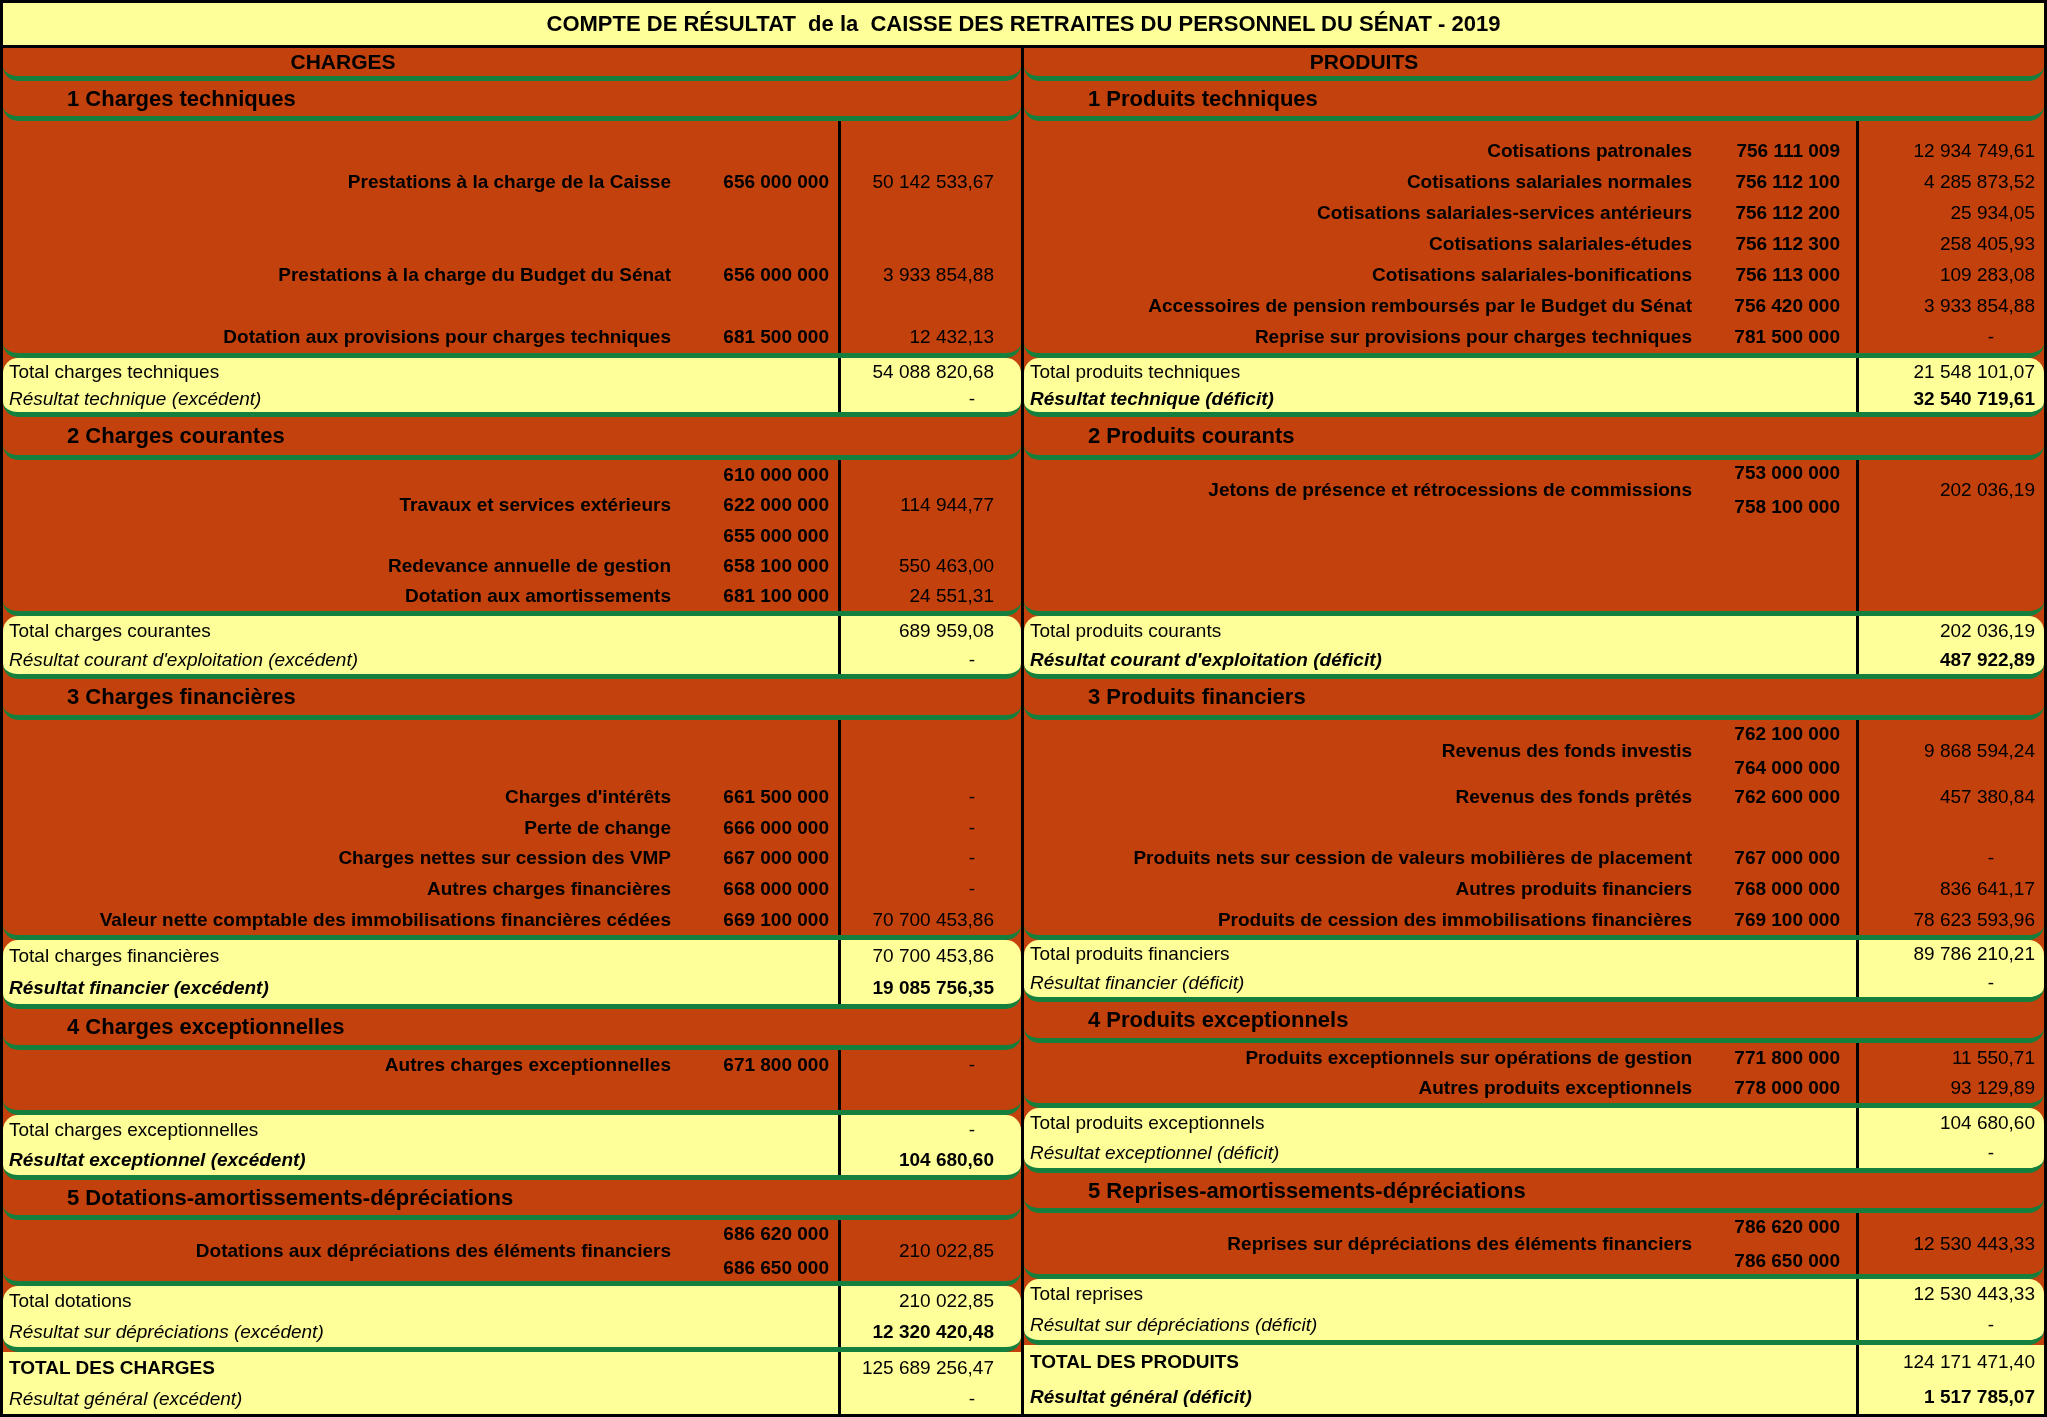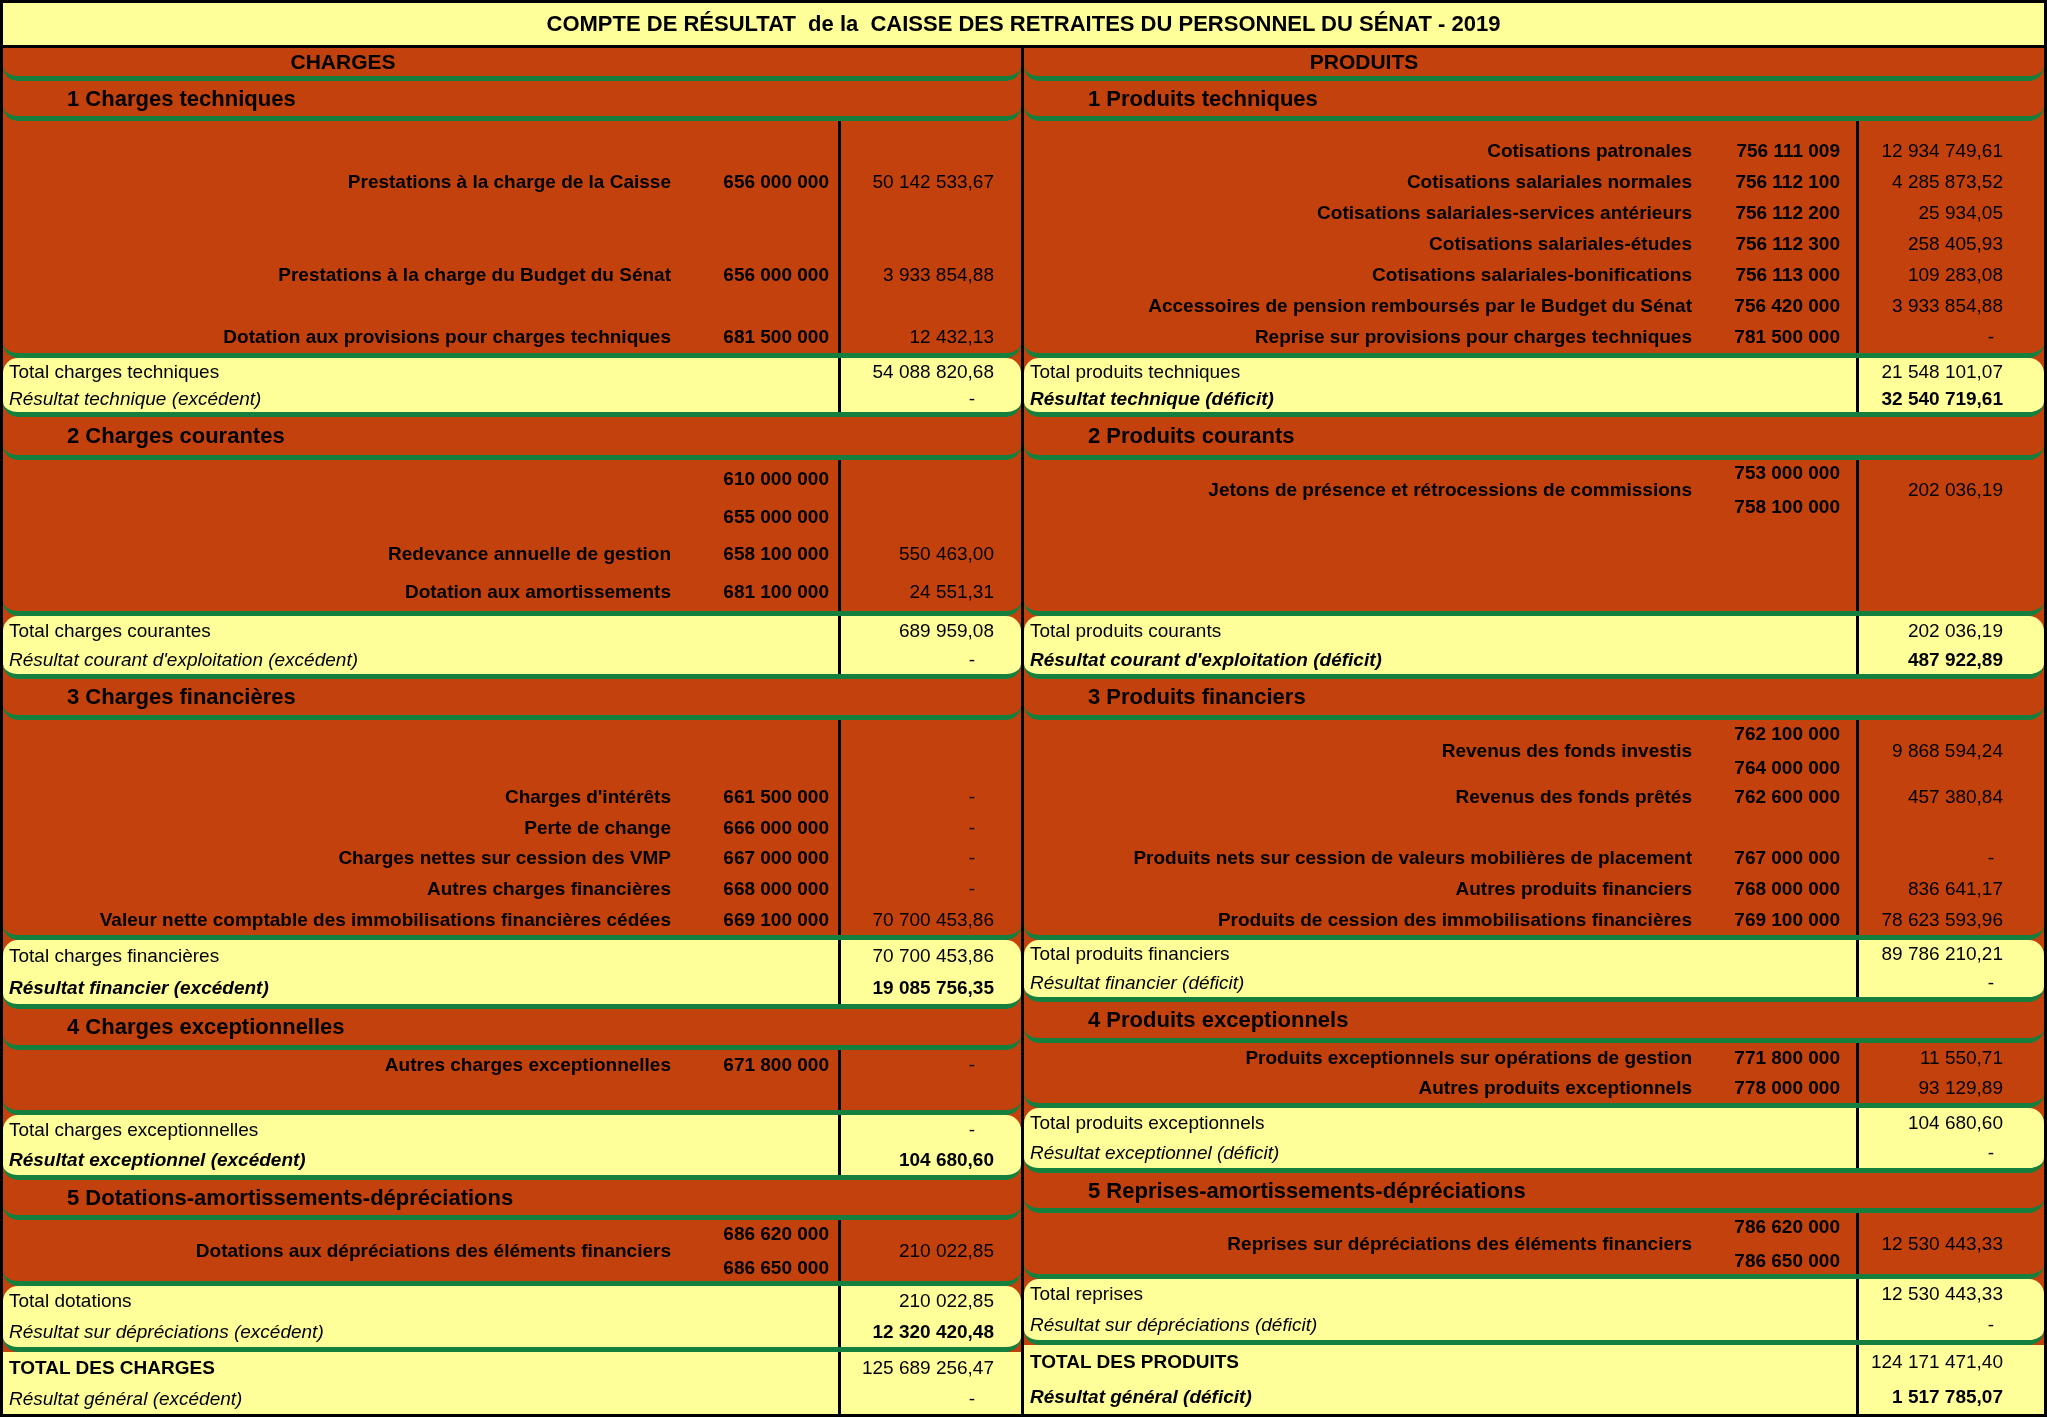--- a/index.html
+++ b/index.html
@@ -21,21 +21,21 @@
   .col-r .lined::before{right:185px;}
   .drow{flex:1;display:flex;align-items:center;white-space:nowrap;font-size:19px;min-height:0;}
   .dbl{flex:2;}
   .drow .lbl{flex:1;text-align:right;font-weight:bold;padding-right:12px;overflow:hidden;}
   .drow .code{text-align:right;font-weight:bold;box-sizing:border-box;}
   .col-l .drow .code{width:158px;padding-right:12px;}
   .col-r .drow .code{width:155px;padding-right:19px;}
   .codes{display:flex;flex-direction:column;justify-content:center;gap:12px;}
   .drow .val, .yrow .v{text-align:right;box-sizing:border-box;}
   .col-l .drow .val, .col-l .yrow .v{width:180px;padding-right:27px;}
-  .col-r .drow .val, .col-r .yrow .v{width:185px;padding-right:41px;}
+  .col-r .drow .val, .col-r .yrow .v{width:185px;padding-right:9px;}
   .col-l .dash{padding-right:46px !important;}
   .col-r .dash{padding-right:50px !important;}
   .yellow{background:#FFFF99;display:flex;flex-direction:column;}
   .yrow{flex:1;display:flex;align-items:center;white-space:nowrap;font-size:19px;min-height:0;}
   .yrow .t{flex:1;padding-left:6px;overflow:hidden;}
   .res .t{font-style:italic;}
   .resb .t{font-weight:bold;}
   .resb .v{font-weight:bold;}
   .vb .v{font-weight:bold;}
   .gtot .t{font-weight:bold;}
@@ -91,20 +91,25 @@
       <div class="blk sec-head" style="height:43px">
           <span>2 Charges courantes</span>
         </div>
       <div class="blk detail lined" style="height:156px">
         <div class="drow">
             <span class="lbl"></span>
             <span class="code">610 000 000</span>
             <span class="val"></span>
           </div>
         <div class="drow">
+            <span class="lbl">Travaux et services extérieurs</span>
+            <span class="code">622 000 000</span>
+            <span class="val">114 944,77</span>
+          </div>
+        <div class="drow">
             <span class="lbl"></span>
             <span class="code">655 000 000</span>
             <span class="val"></span>
           </div>
         <div class="drow">
             <span class="lbl">Redevance annuelle de gestion</span>
             <span class="code">658 100 000</span>
             <span class="val">550 463,00</span>
           </div>
         <div class="drow">

